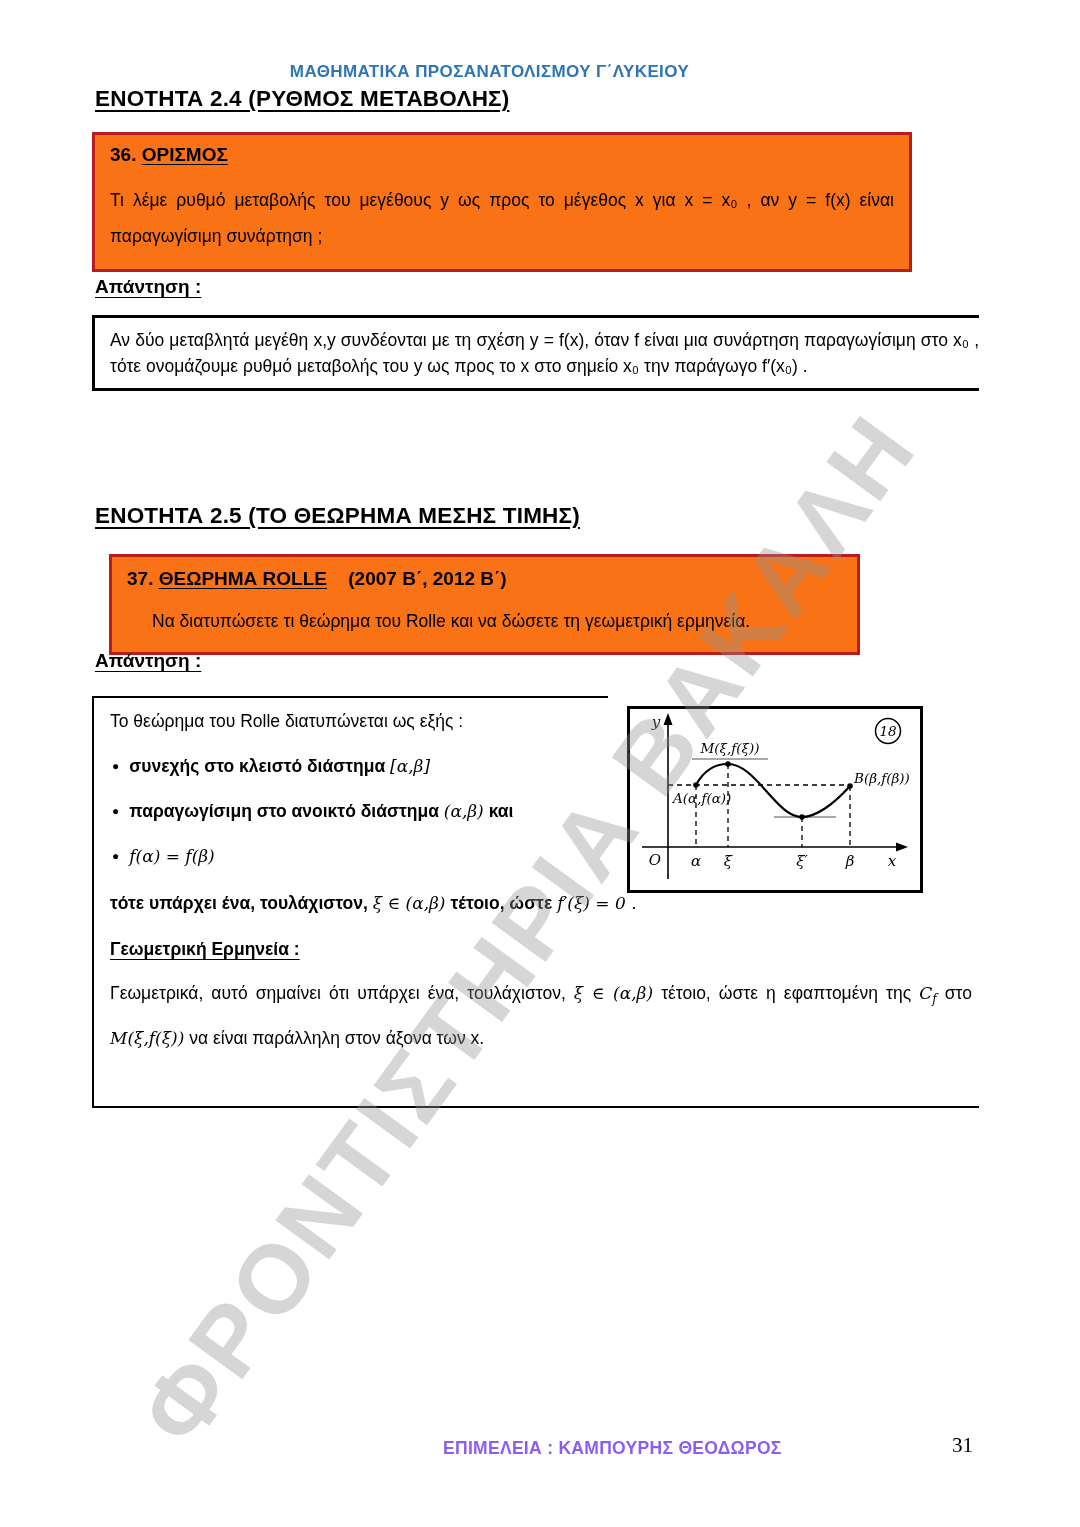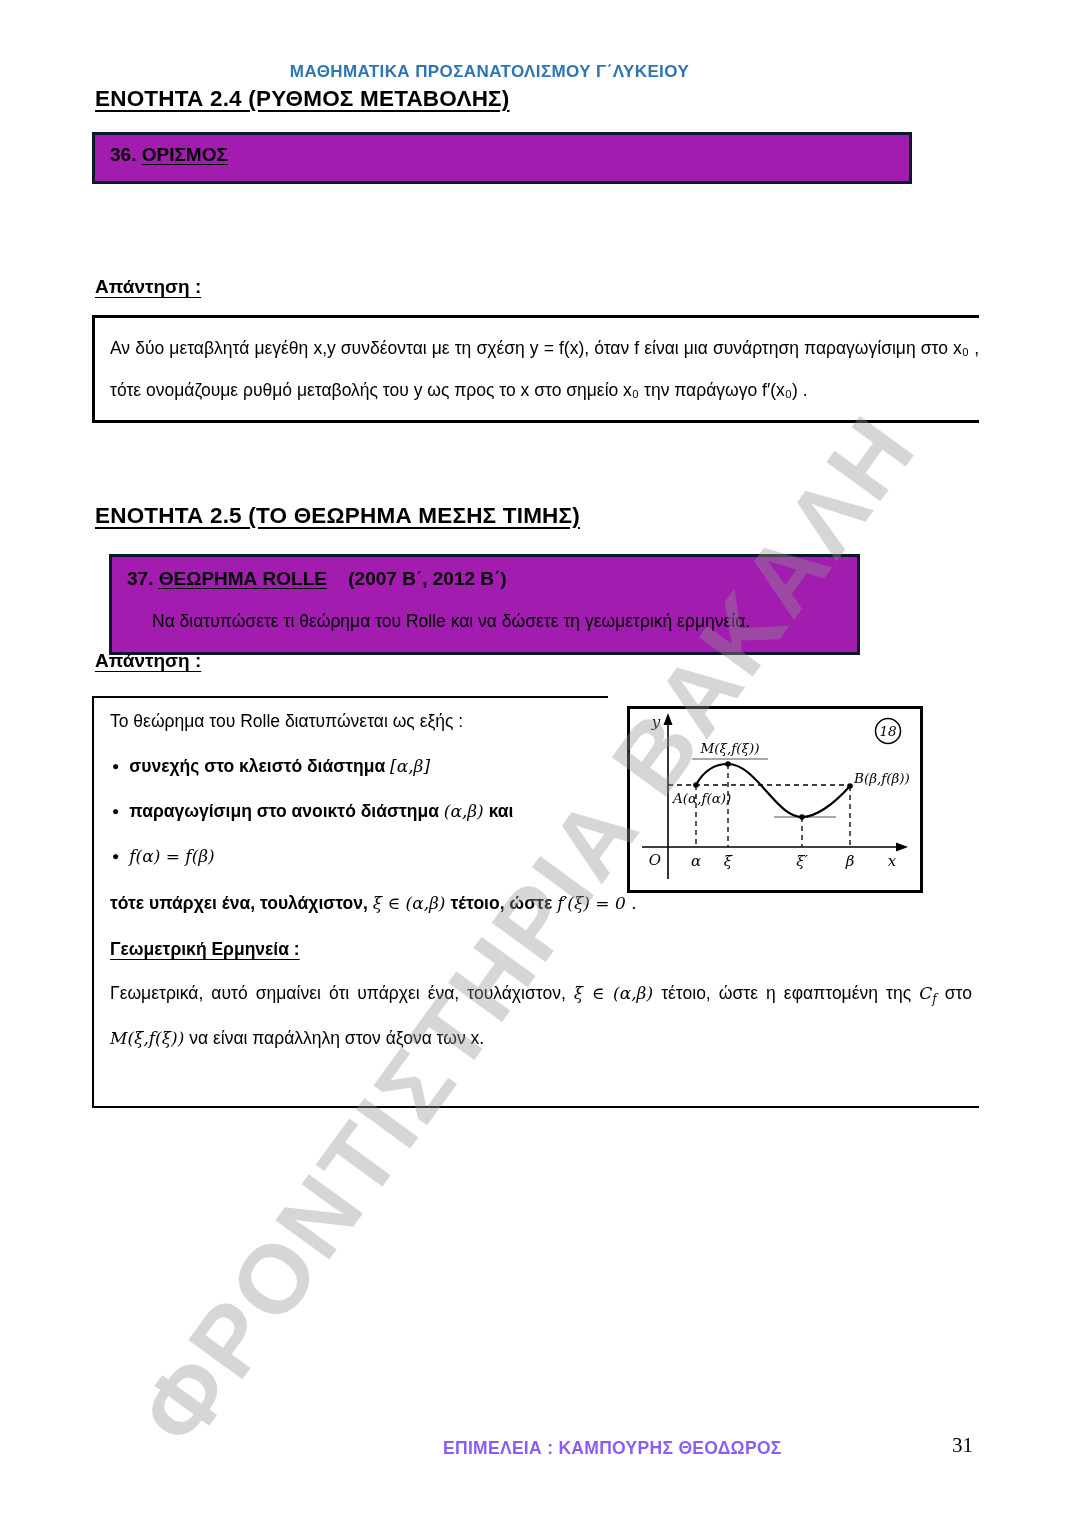--- a/index.html
+++ b/index.html
@@ -11,32 +11,32 @@
   .abs { position:absolute; }
   .header-line {
     top:62px; left:0; right:0; text-align:center;
     font-size:17px; letter-spacing:0.4px; color:#2E75B6; font-weight:600;
   }
   .sec-title {
     left:95px; font-size:22.5px; font-weight:bold; letter-spacing:0.2px;
     text-decoration:underline; text-underline-offset:4px;
   }
   .q-box {
-    background:#a21caf; border:3px solid #0f172a;
+    background:#f97316; border:3px solid #b91c1c;
   }
   .q-head { font-size:19px; font-weight:bold; }
   .q-head .u { text-decoration:underline; text-underline-offset:3px; }
   .q-head .refs { margin-left:16px; }
   .q-text { font-size:17.5px; line-height:36px; text-align:justify; }
   .ans-label {
     left:95px; font-size:19px; font-weight:bold;
     text-decoration:underline; text-underline-offset:4px;
   }
   .ans-box { background:#fff; border:3px solid #000; }
-  .ans-box-1 { padding:9px 15px; font-size:17.5px; line-height:42px; text-align:justify; }
+  .ans-box-1 { padding:9px 15px; font-size:17.5px; line-height:26px; text-align:justify; }
   .ans-box-2 { border-width:2.5px; padding:13px 16px; }
   .mask { position:absolute; top:-4px; right:-4px; width:384px; height:250px; background:#fff; z-index:2; }
   .fig-box { position:absolute; left:533px; top:8px; width:296px; height:187px; border:3px solid #000; background:#fff; z-index:3; }
   .col { position:relative; z-index:4; width:508px; font-size:17.5px; }
   .full { position:relative; z-index:4; font-size:17.5px; }
   .hyp { font-weight:bold; margin-top:23px; }
   .bullet-row { display:flex; align-items:baseline; margin-top:24px; }
   .bullet-glyph { font-size:12px; margin:0 10px 0 2px; position:relative; top:-2px; }
   .btext { font-weight:bold; }
   .math { font-family:"DejaVu Serif", serif; font-style:italic; font-size:17px; }
@@ -60,20 +60,21 @@
 
   <div class="abs header-line">ΜΑΘΗΜΑΤΙΚΑ ΠΡΟΣΑΝΑΤΟΛΙΣΜΟΥ Γ΄ΛΥΚΕΙΟΥ</div>
 
   <div class="abs sec-title" style="top:86px;">ΕΝΟΤΗΤΑ 2.4 (ΡΥΘΜΟΣ ΜΕΤΑΒΟΛΗΣ)</div>
 
   <div class="abs q-box" style="left:92px; top:132px; width:820px; padding:9px 15px 15px;">
     <div class="q-head">
       <span>36.</span>
       <span class="u">ΟΡΙΣΜΟΣ</span>
     </div>
+    <div class="q-text" style="margin-top:16px;">Τι λέμε ρυθμό μεταβολής του μεγέθους y ως προς το μέγεθος x για x = x₀ , αν y = f(x) είναι παραγωγίσιμη συνάρτηση ;</div>
   </div>
 
   <div class="abs ans-label" style="top:276px;">Απάντηση :</div>
 
   <div class="abs ans-box ans-box-1" style="left:92px; top:315px; width:905px;">
     <span>Αν δύο μεταβλητά μεγέθη x,y συνδέονται με τη σχέση y = f(x), όταν f είναι μια συνάρτηση παραγωγίσιμη στο x₀ , τότε ονομάζουμε ρυθμό μεταβολής του y ως προς το x στο σημείο x₀ την παράγωγο f′(x₀) .</span>
   </div>
 
   <div class="abs sec-title" style="top:503px;">ΕΝΟΤΗΤΑ 2.5 (ΤΟ ΘΕΩΡΗΜΑ ΜΕΣΗΣ ΤΙΜΗΣ)</div>
 

